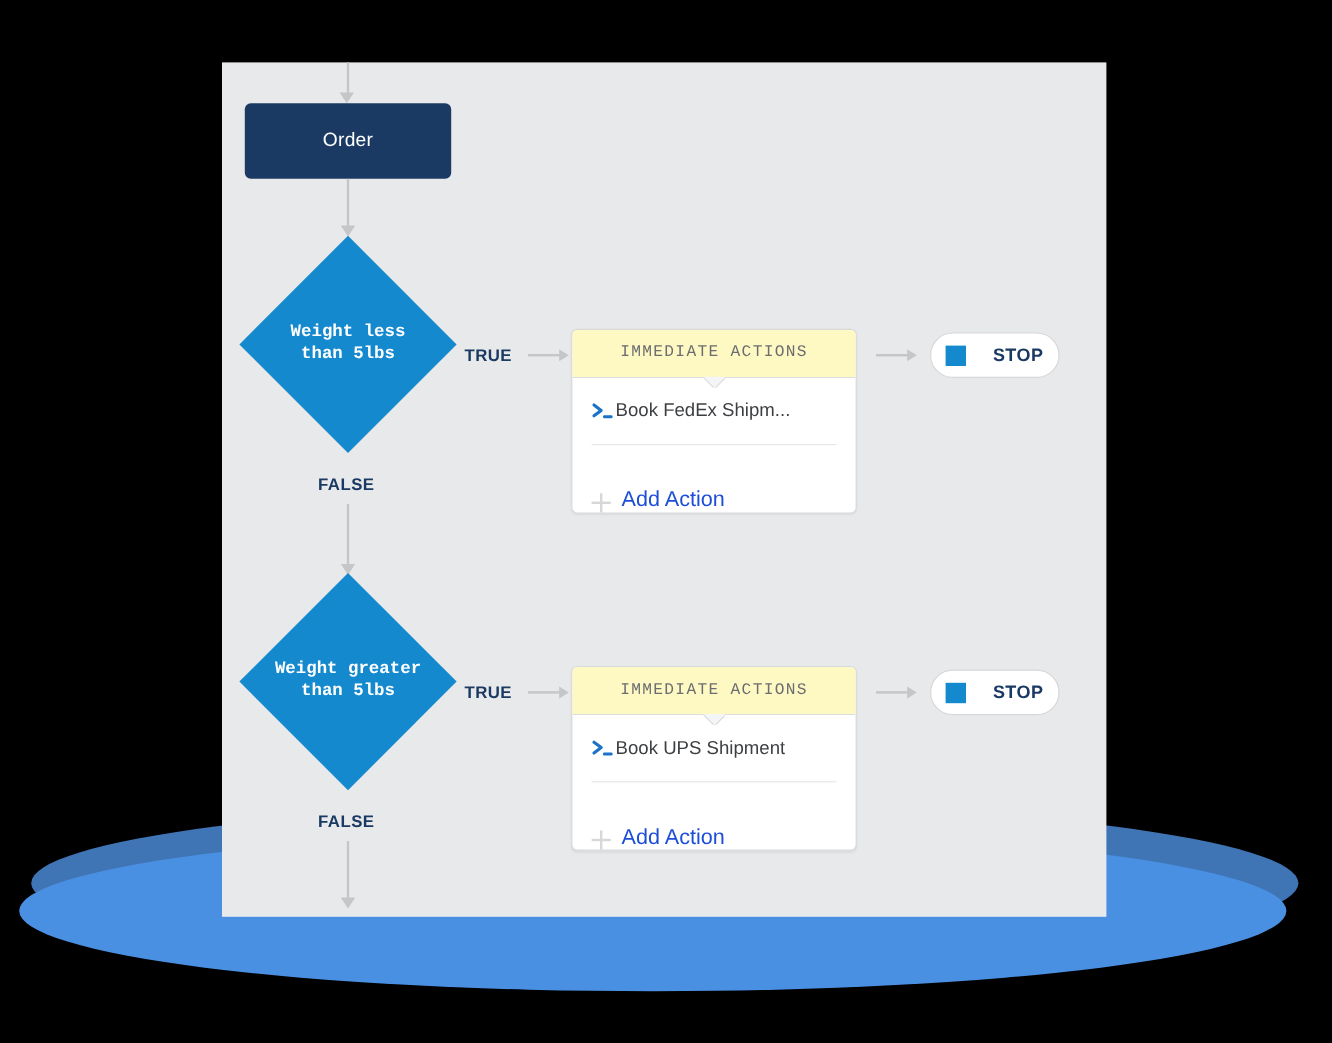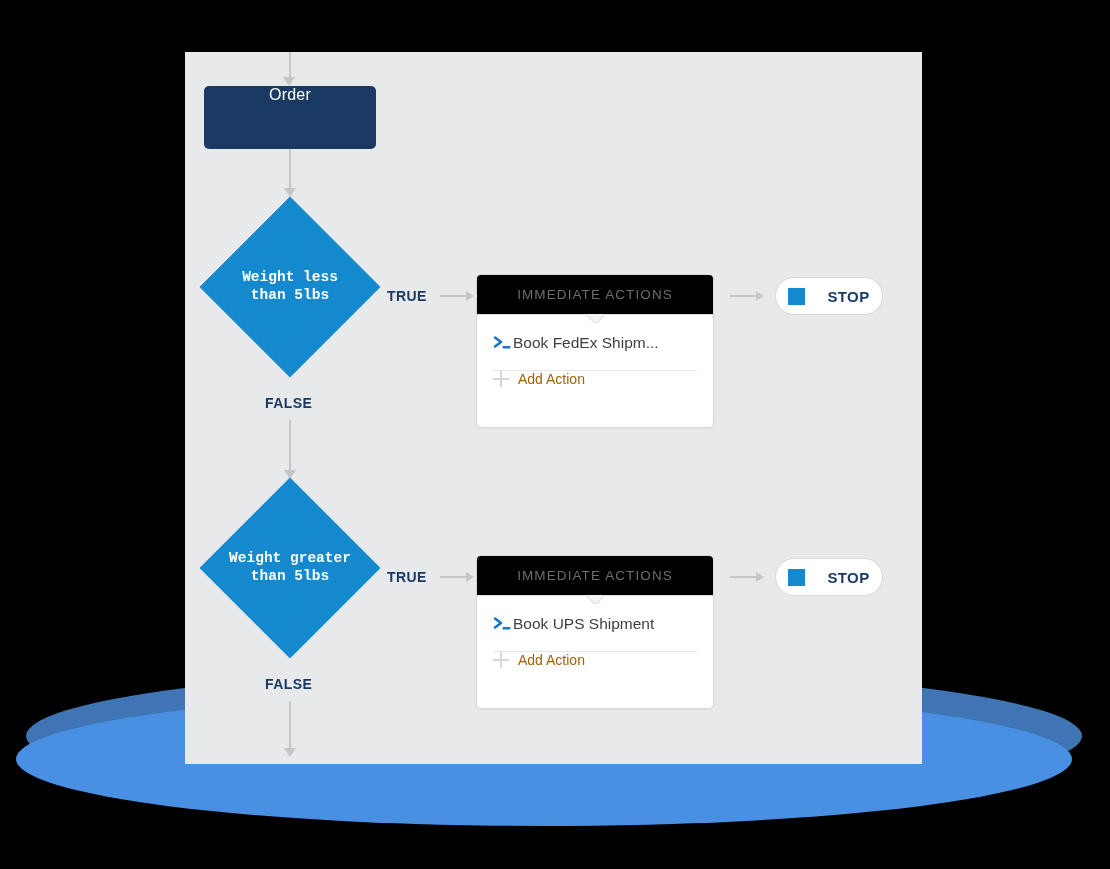--- a/index.html
+++ b/index.html
@@ -78,20 +78,21 @@
     position: absolute;
     left: 204px;
     top: 86px;
     width: 172px;
     height: 63px;
     background: #1b3a63;
     border-radius: 5px;
     color: #ffffff;
     font-size: 16px;
     display: flex;
+    align-items: center;
     justify-content: center;
     letter-spacing: .2px;
   }
 
   
   .diamond-wrap {
     position: absolute;
     width: 178px;
     height: 178px;
     font-family: Liberation Mono, monospace;
@@ -133,30 +134,31 @@
   .action-card {
     position: absolute;
     width: 238px;
     background: #ffffff;
     border: 1px solid #d8d9db;
     border-radius: 5px;
     box-shadow: 0 1px 2px rgba(0,0,0,.06);
   }
   .card-header {
     height: 40px;
-    background: #000000;
+    background: #fef9c3;
     border-bottom: 1px solid #dcdddf;
     border-radius: 4px 4px 0 0;
     display: flex;
     align-items: center;
     justify-content: center;
     color: #6b6d70;
     font-size: 13.5px;
     letter-spacing: 1.1px;
     position: relative;
+    font-family: Liberation Mono, monospace;
   }
   .header-notch {
     position: absolute;
     left: 50%;
     bottom: -9px;
     margin-left: -9px;
     width: 18px;
     height: 9px;
     overflow: hidden;
   }
@@ -185,25 +187,25 @@
     white-space: nowrap;
     overflow: hidden;
   }
   .term-icon {
     flex: 0 0 auto;
     width: 20px; height: 16px;
     display: block;
   }
   .add-row {
     display: flex;
-    align-items: flex-start;
+    align-items: flex-end;
     height: 56px;
     gap: 9px;
-    color: #a16207;
-    font-size: 14px;
+    color: #1d4ed8;
+    font-size: 18px;
   }
   .plus-icon {
     flex: 0 0 auto;
     width: 16px; height: 16px;
     position: relative;
   }
   .plus-icon::before, .plus-icon::after {
     content: "";
     position: absolute;
     background: #d6d7d9;

